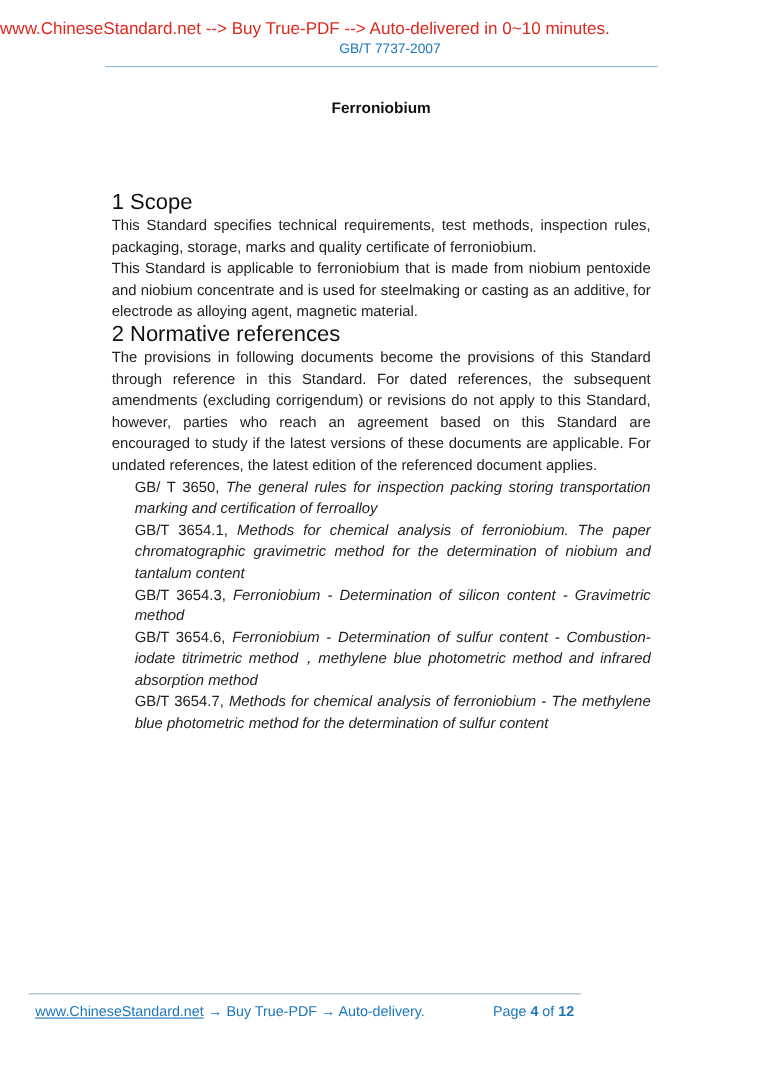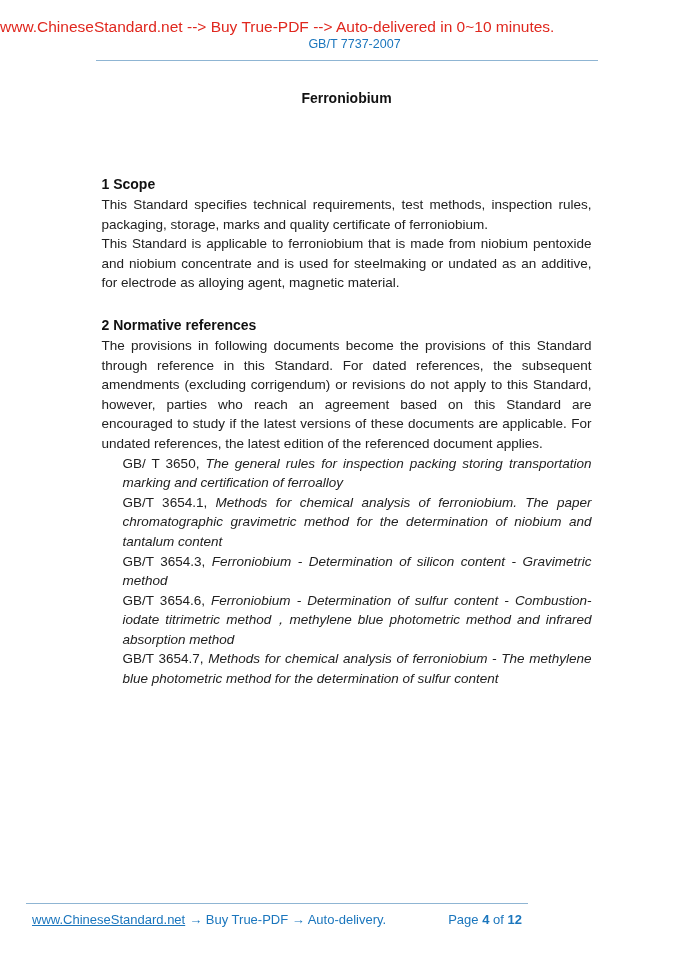--- a/index.html
+++ b/index.html
@@ -45,28 +45,28 @@
     color: #111111;
     margin: 27px 0 0 0;
     line-height: 21px;
   }
   
   .content {
     width: 490px;
     margin: 0 auto;
   }
   .section-heading {
-    font-size: 14px;
-    font-weight: bold;
+    font-size: 20px;
+    font-weight: normal;
     color: #111111;
     line-height: 22px;
     margin: 0;
   }
   .heading-scope { margin-top: 64px; }
-  .heading-normative { margin-top: 21px; }
+  .heading-normative { }
   .content p {
     font-size: 13.5px;
     line-height: 19.6px;
     text-align: justify;
     margin: 0;
   }
   .para-1 { margin-top: 16px; }
   .para-2 { margin-top: 14px; }
   .refs {
     margin-left: 21px;
@@ -117,21 +117,21 @@
   <hr class="rule header-rule">
 
   <h1 class="doc-title">Ferroniobium</h1>
 
   <div class="content">
 
     <h2 class="section-heading heading-scope">1 Scope</h2>
 
     <p class="para-1">This Standard specifies technical requirements, test methods, inspection rules, packaging, storage, marks and quality certificate of ferroniobium.</p>
 
-    <p class="para-2">This Standard is applicable to ferroniobium that is made from niobium pentoxide and niobium concentrate and is used for steelmaking or undated as an additive, for electrode as alloying agent, magnetic material.</p>
+    <p class="para-2">This Standard is applicable to ferroniobium that is made from niobium pentoxide and niobium concentrate and is used for steelmaking or casting as an additive, for electrode as alloying agent, magnetic material.</p>
 
     <h2 class="section-heading heading-normative">2 Normative references</h2>
 
     <p class="para-1">The provisions in following documents become the provisions of this Standard through reference in this Standard. For dated references, the subsequent amendments (excluding corrigendum) or revisions do not apply to this Standard, however, parties who reach an agreement based on this Standard are encouraged to study if the latest versions of these documents are applicable. For undated references, the latest edition of the referenced document applies.</p>
 
     <div class="refs">
 
       <p class="ref"><span class="ref-code">GB/ T 3650,</span> <span class="ref-title">The general rules for inspection packing storing transportation marking and certification of ferroalloy</span></p>
 
       <p class="ref"><span class="ref-code">GB/T 3654.1,</span> <span class="ref-title">Methods for chemical analysis of ferroniobium. The paper chromatographic gravimetric method for the determination of niobium and tantalum content</span></p>

